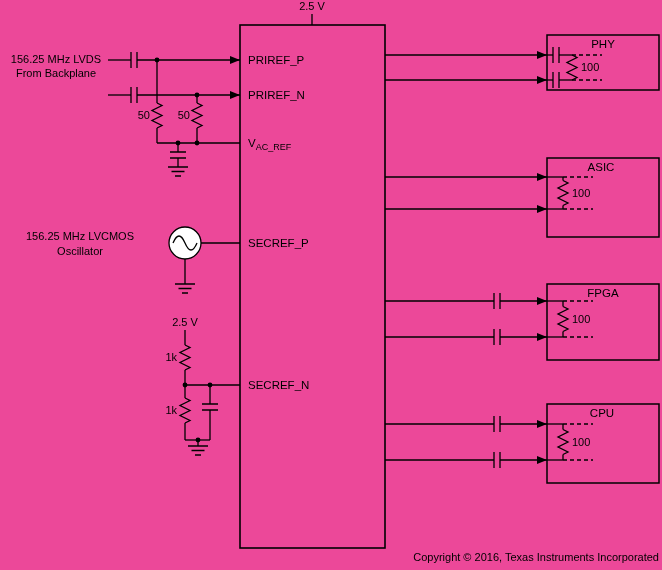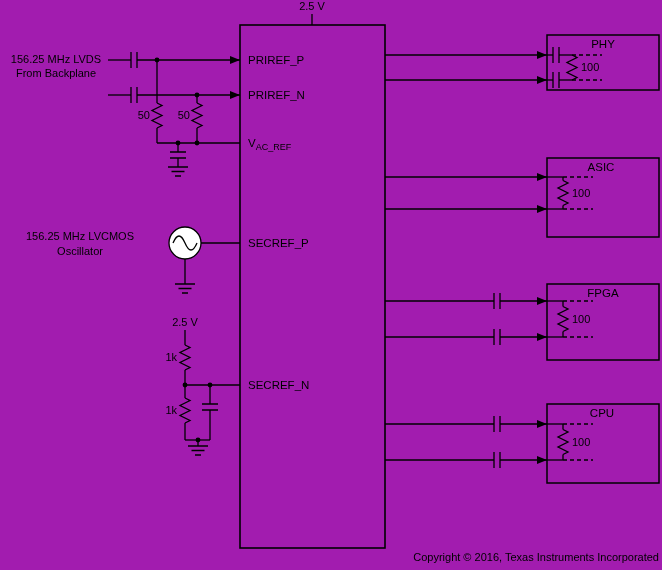--- a/index.html
+++ b/index.html
@@ -1,16 +1,16 @@
 <!DOCTYPE html>
 <html><head>
 <meta charset="utf-8">
 <style>
   html,body{margin:0;padding:0;background:#ffffff;}
-  .canvas{width:662px;height:570px;background:#a21caf;position:relative;overflow:hidden;}
+  .canvas{width:662px;height:570px;background:#ec4899;position:relative;overflow:hidden;}
   svg{display:block;}
   text{font-family:"Liberation Sans", sans-serif;fill:#000000;}
   .lbl{font-size:11.5px;}
   .sm{font-size:11px;}
   .sub{font-size:9px;}
 </style>
 </head>
 <body>
 
 <div class="canvas">

